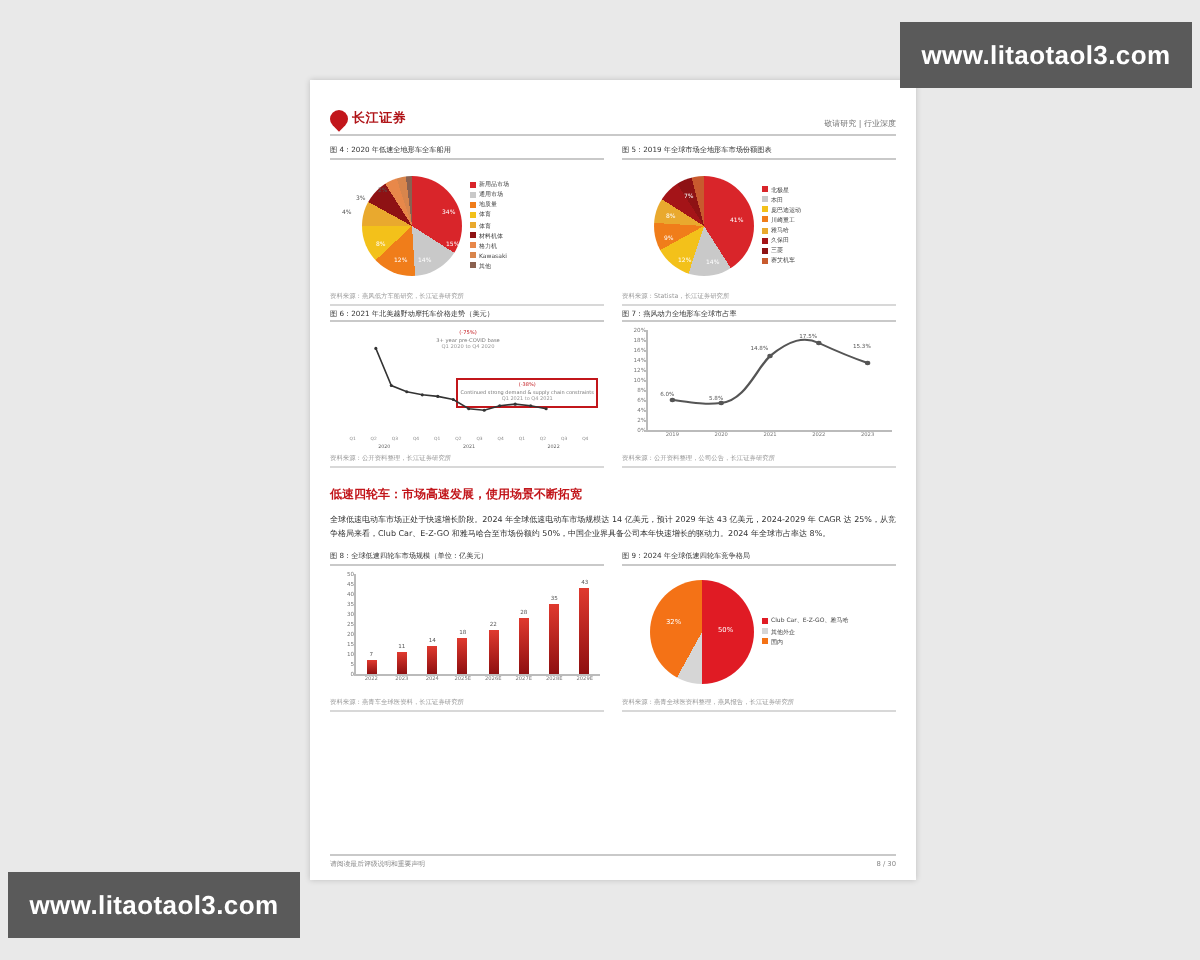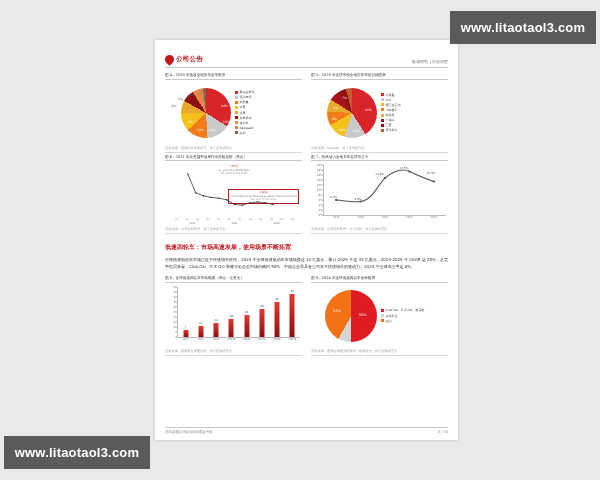--- a/index.html
+++ b/index.html
@@ -85,21 +85,21 @@
 </head>
 <body>
 
 <div id="viewer">
 
   <div id="page">
 
     <div class="pg-head">
       <div class="logo">
         <span class="logo-mark"></span>
-        <span class="logo-text">公司公告</span>
+        <span class="logo-text">长江证券</span>
       </div>
       <div class="head-right">敬请研究 | 行业深度</div>
     </div>
     <div class="head-rule"></div>
 
     <div class="grid">
 
       <div class="fig">
         <div class="fig-title">图 4：2020 年低速全地形车全车船用</div>
         <div class="fig-rule"></div>

